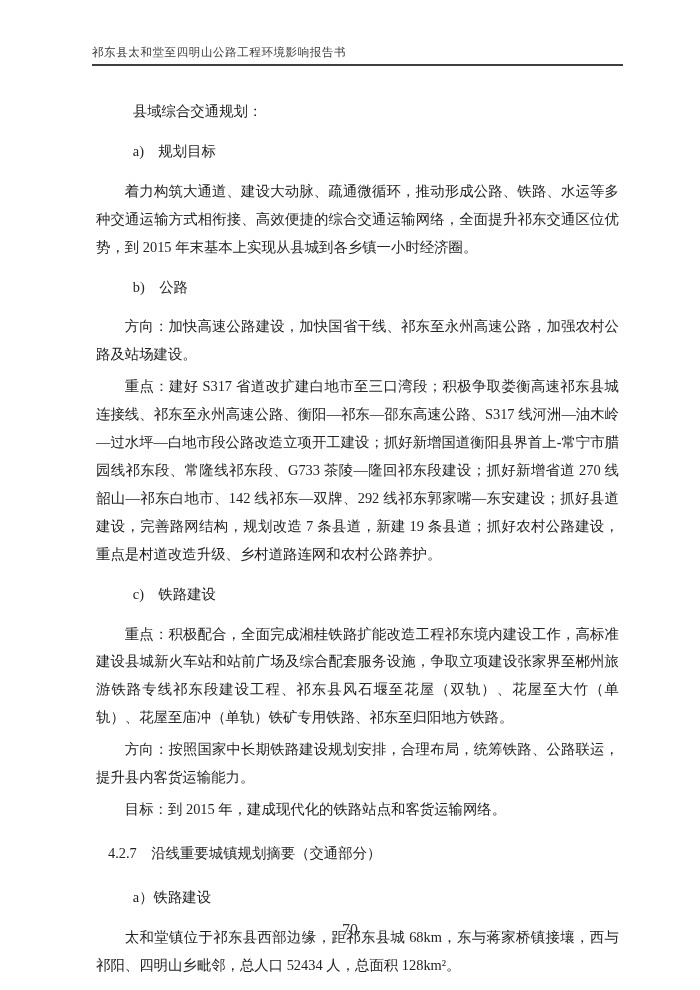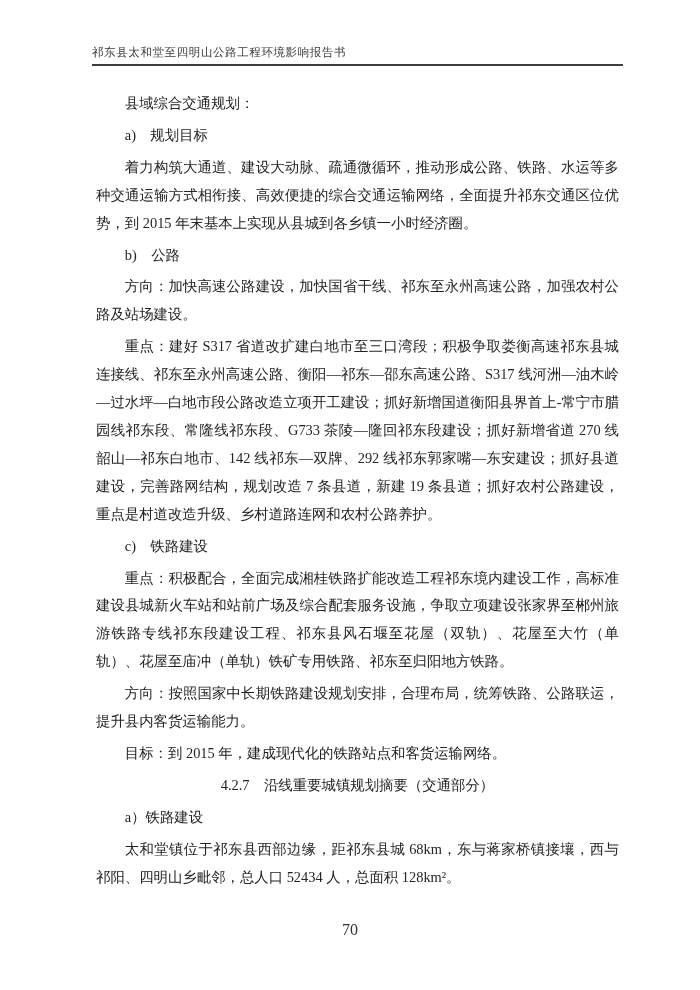--- a/index.html
+++ b/index.html
@@ -33,22 +33,22 @@
   .content {
     position: absolute;
     top: 86px; left: 92px; width: 531px;
     font-size: 14.4px;
     line-height: 27.9px;
     text-align: justify;
     text-justify: inter-ideograph;
     color: #232323;
   }
   .para  { margin: 4px; text-indent: 2em; }
-  .lead  { margin: 4px; text-indent: 2em; text-align: left; }
-  .heading { margin: 0; text-indent: 0; text-align: center; }
+  .lead  { margin: 12px; text-indent: 2em; text-align: left; }
+  .heading { margin: 16px; text-indent: 0; text-align: left; }
   .footer {
     position: absolute;
     top: 921px; left: 0; width: 700px;
     text-align: center;
     font-size: 16px;
     color: #333333;
   }
 </style>
 </head>
 <body>

